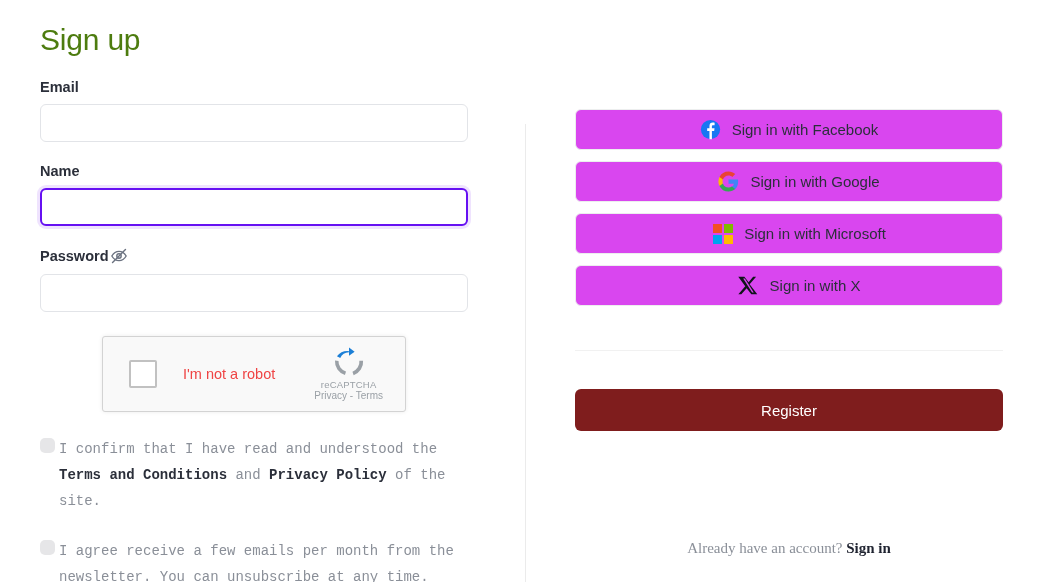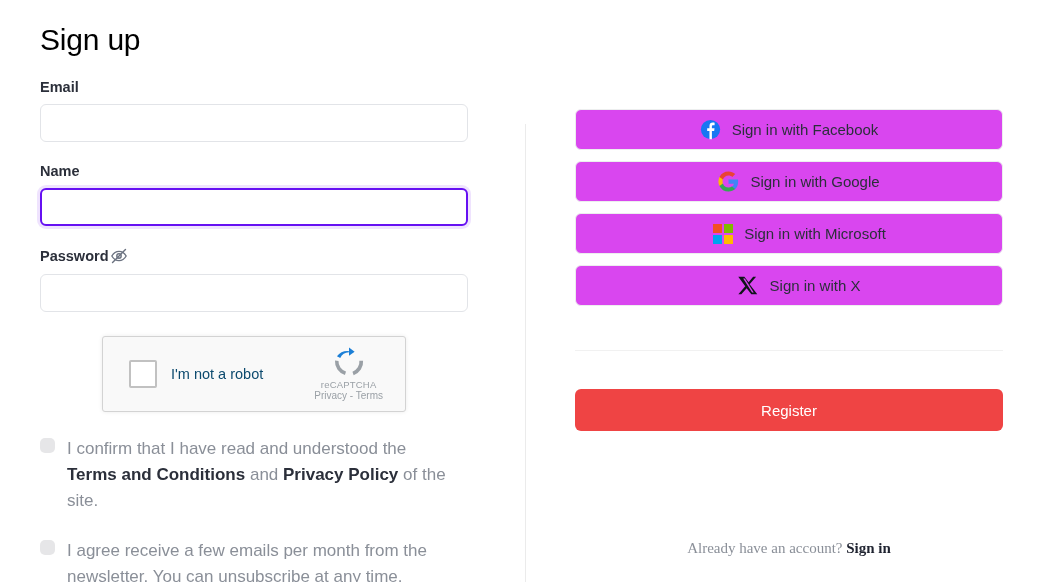--- a/index.html
+++ b/index.html
@@ -18,21 +18,21 @@
 
   
   .left-col {
     position: absolute;
     left: 40px; top: 0;
     width: 440px;
   }
   .page-title {
     font-size: 30px;
     font-weight: 400;
-    color: #000000;
+    color: #4d7c0f;
     letter-spacing: -0.2px;
     margin: 22px 0 0 0;
     line-height: 36px;
   }
   .field { margin-top: 20px; }
   .field-label {
     display: block;
     font-size: 14.5px;
     color: #2b2f3a;
     font-weight: 600;
@@ -87,22 +87,22 @@
     width: 28px; height: 28px;
     border: 2px solid #c1c1c1;
     border-radius: 2px;
     background: #fff;
     margin-left: 26px;
     cursor: pointer;
     flex: none;
   }
   .rc-label {
     font-size: 14.5px;
-    color: #0c4a6e;
-    margin-left: 14px;
+    color: #ef4444;
+    margin-left: 26px;
     white-space: nowrap;
   }
   .rc-brand {
     margin-left: auto;
     margin-right: 22px;
     text-align: center;
     line-height: 1;
   }
   .rc-logo { height: 30px; display: block; margin: 0 auto 3px auto; }
   .rc-name {
@@ -124,24 +124,25 @@
   .consent + .consent { margin-top: 24px; }
   .consent-box {
     width: 15px; height: 15px;
     border-radius: 5px;
     background: #e6e6e8;
     flex: none;
     margin-top: 2px;
     cursor: pointer;
   }
   .consent-text {
-    margin-left: 12px;
-    font-size: 17px;
+    margin-left: 4px;
+    font-size: 14px;
     line-height: 26px;
     color: #8a8f98;
+    font-family: Liberation Mono, monospace;
   }
   .consent-text b {
     color: #2b2f3a;
     font-weight: 700;
   }
 
   
   .v-divider {
     position: absolute;
     left: 525px; top: 124px;
@@ -182,21 +183,21 @@
   .h-divider {
     position: absolute;
     left: 0; top: 350px;
     width: 428px; height: 1px;
     background: #f1f1f1;
   }
   .register-btn {
     position: absolute;
     left: 0; top: 389px;
     width: 428px; height: 42px;
-    background: #ef4444;
+    background: #7f1d1d;
     border: none;
     border-radius: 6px;
     color: #ffffff;
     font-size: 15px;
     font-family: "Liberation Sans", sans-serif;
     cursor: pointer;
   }
   .signin-line {
     position: absolute;
     left: 0; top: 540px;

